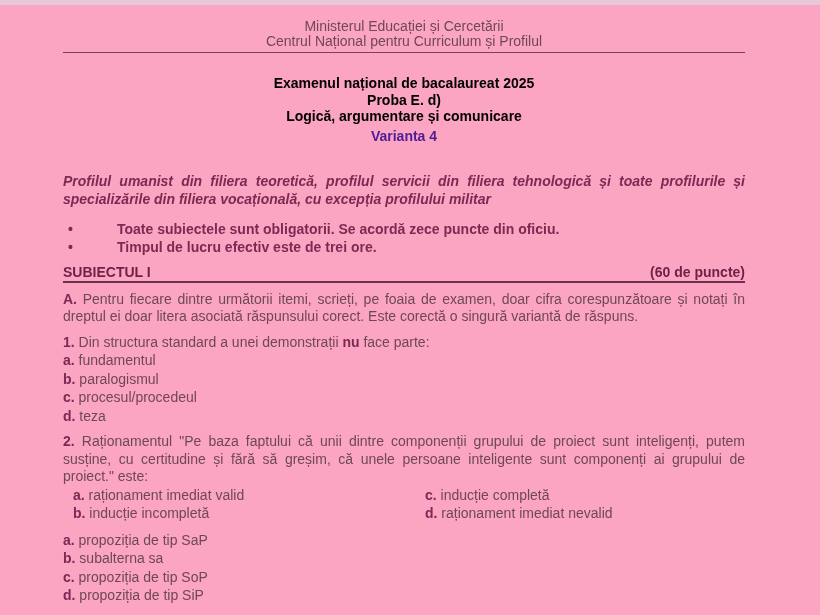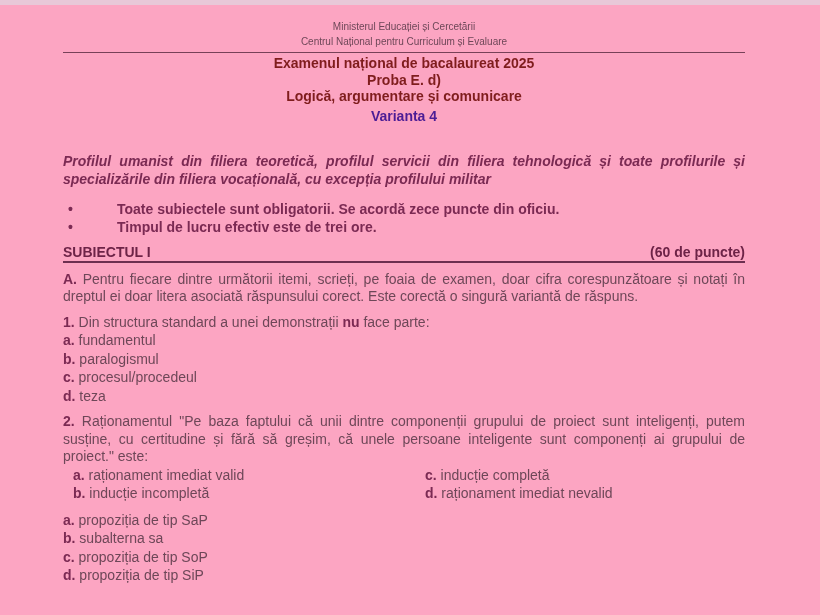--- a/index.html
+++ b/index.html
@@ -9,32 +9,32 @@
     overflow: hidden;
     font-family: "Liberation Sans", sans-serif;
     font-size: 14px;
     color: #6e4758;
   }
   .top-strip { height: 5px; background: #e8c8d8; }
   .doc { padding: 14px 75px 0 63px; }
 
   .hdr {
     text-align: center;
-    font-size: 10px;
+    font-size: 14px;
     line-height: 15px;
     color: #6e4758;
     border-bottom: 1.5px solid #774158;
     padding-bottom: 3px;
   }
 
   .titles {
-    margin-top: 2px;
+    margin-top: 22px;
     text-align: center;
     font-weight: bold;
-    color: #7f1d1d;
+    color: #000000;
     line-height: 16.5px;
   }
   .variant {
     text-align: center;
     font-weight: bold;
     color: #4c1d95;
     margin-top: 3px;
     line-height: 16px;
   }
 
@@ -75,21 +75,21 @@
 </style>
 </head>
 <body>
 
 <div class="top-strip"></div>
 
 <div class="doc">
 
   <div class="hdr">
     <div>Ministerul Educației și Cercetării</div>
-    <div>Centrul Național pentru Curriculum și Evaluare</div>
+    <div>Centrul Național pentru Curriculum și Profilul</div>
   </div>
 
   <div class="titles">
     <div>Examenul național de bacalaureat 2025</div>
     <div>Proba E. d)</div>
     <div>Logică, argumentare și comunicare</div>
   </div>
 
   <div class="variant">Varianta 4</div>
 

